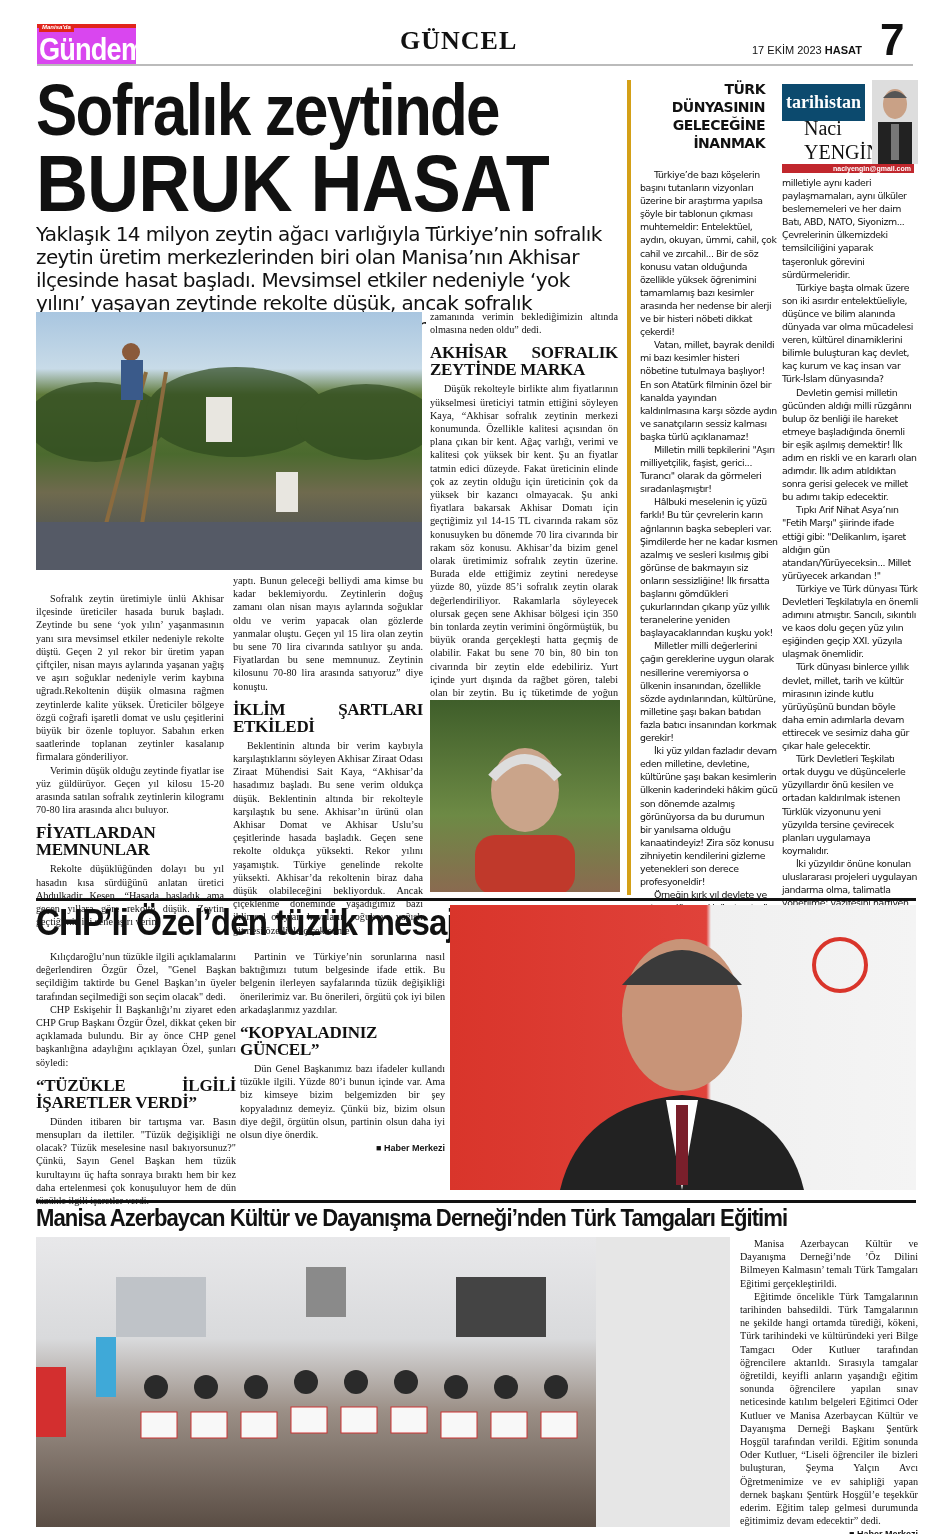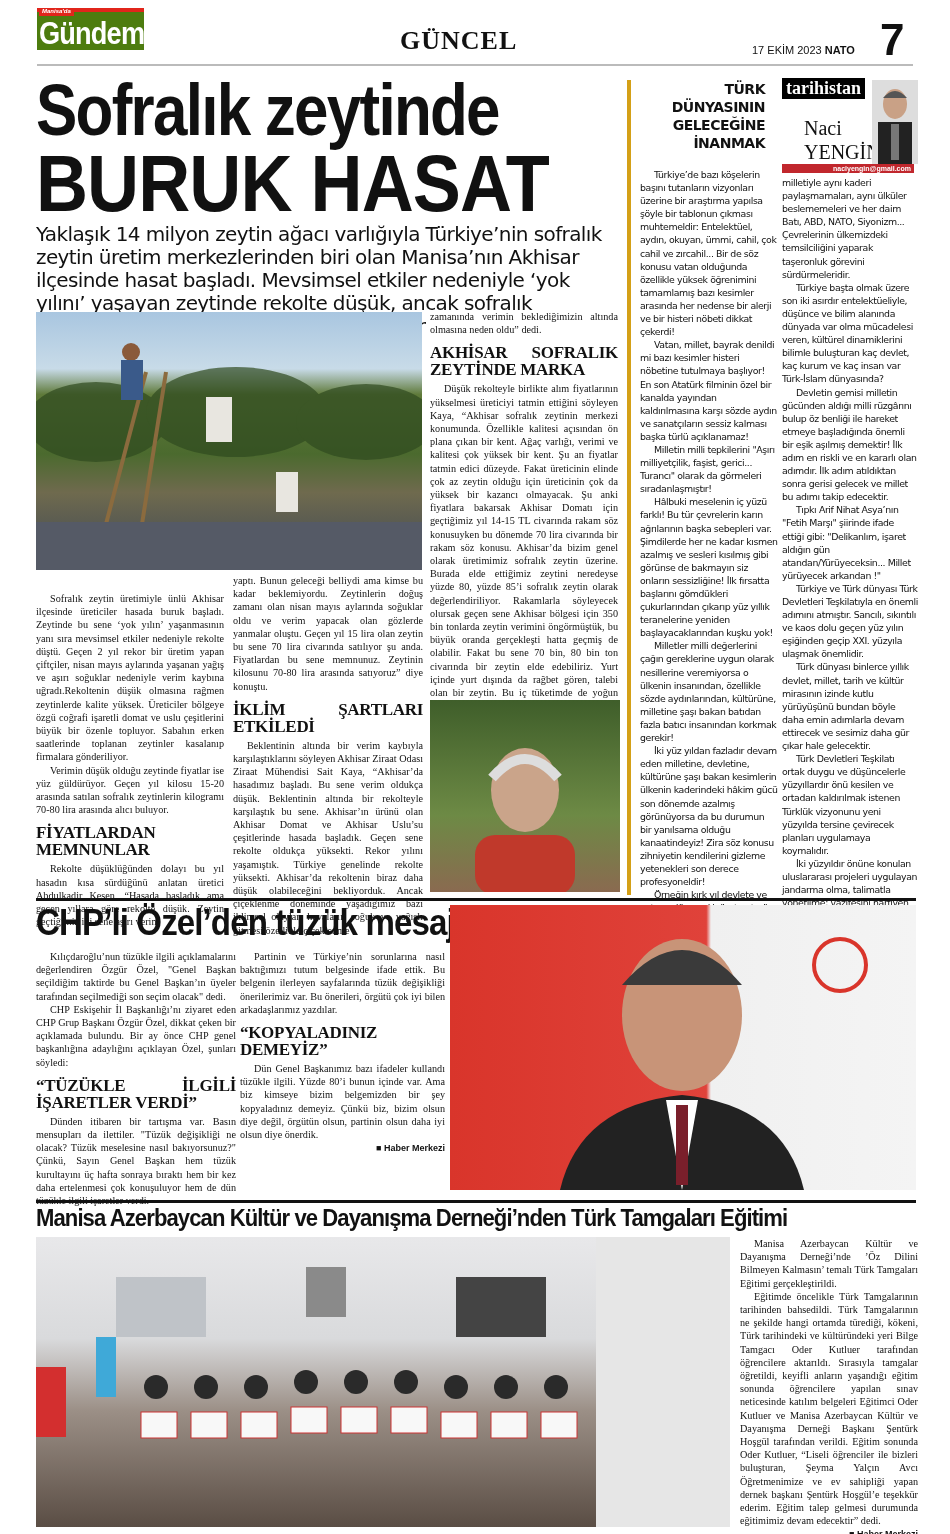--- a/index.html
+++ b/index.html
@@ -1,54 +1,54 @@
 <!DOCTYPE html>
 <html><head>
 <meta charset="utf-8">
 <style>
 *{box-sizing:border-box;margin:0;padding:0}
 body{width:950px;height:1534px;background:#fff;position:relative;overflow:hidden;font-family:"DejaVu Serif",serif;color:#111}
 .abs{position:absolute}
-.logo{left:37px;top:8px;width:107px;height:42px;background:#4d7c0f;border-top:4px solid #e1251b}
+.logo{left:37px;top:24px;width:99px;height:42px;background:#d946ef;border-top:4px solid #e1251b}
 .logo .tag{position:absolute;left:2px;top:-4px;height:8px;background:#e1251b;color:#fff;font:italic bold 6px "Liberation Sans",sans-serif;padding:0 3px}
 .logo .name{position:absolute;left:2px;top:4px;color:#fff;font:bold 32px/34px "Liberation Sans",sans-serif;letter-spacing:-1px;transform:scaleX(.85);transform-origin:left}
 .section{left:400px;top:26px;font:bold 26px "Liberation Serif",serif;letter-spacing:1px}
 .date{left:752px;top:44px;font:11px "Liberation Sans",sans-serif}
 .date b{font-weight:bold}
 .pagenum{left:880px;top:18px;font:bold 44px/44px "Liberation Sans",sans-serif}
 .toprule{left:37px;top:64px;width:876px;height:2px;background:#bbb}
 .hl1{left:36px;top:74px;font:bold 72px/72px "Liberation Sans",sans-serif;letter-spacing:-2px;transform:scaleX(.86);transform-origin:left}
 .hl2{left:36px;top:144px;font:bold 80px/80px "Liberation Sans",sans-serif;letter-spacing:-1px;transform:scaleX(.9);transform-origin:left}
 .spot{left:36px;top:223px;width:580px;font:20px/23px "DejaVu Sans",sans-serif;letter-spacing:-.6px}
 .photo{overflow:hidden}
 .col{font:10.2px/13.2px "Liberation Serif",serif;text-align:justify}
 .col p{text-indent:14px}
 .col h3{font:bold 17px/17px "Liberation Serif",serif;margin:8px 0 4px;letter-spacing:-.3px}
 .byline{font:bold 9px "Liberation Sans",sans-serif}
 .byline:before{content:"■ ";}
 .colmn{font:9.4px/13.1px "DejaVu Sans",sans-serif;letter-spacing:-.4px}
 .colmn p{text-indent:14px}
 .goldbar{left:627px;top:80px;width:4px;height:815px;background:#d4a017}
 .kicker{left:640px;top:80px;width:125px;text-align:right;font:bold 14px/18px "DejaVu Sans",sans-serif;letter-spacing:-.5px}
-.tarih{left:782px;top:78px;background:#000000;color:#fff;font:bold 18px "Liberation Serif",serif;padding:0 4px}
+.tarih{left:782px;top:84px;background:#0c4a6e;color:#fff;font:bold 18px "Liberation Serif",serif;padding:8px 4px}
 .author{left:804px;top:116px;text-align:left;font:20px/24px "Liberation Serif",serif}
 .email{left:782px;top:164px;width:132px;background:#c1272d;color:#fff;font:bold 7px "Liberation Sans",sans-serif;text-align:right;padding:1px 3px}
 .rule{height:3px;background:#111}
 .hl3{left:36px;top:903px;font:bold 36px/40px "Liberation Sans",sans-serif;letter-spacing:-1px;transform:scaleX(.92);transform-origin:left}
 .hl4{left:36px;top:1203px;font:bold 24px/30px "Liberation Sans",sans-serif;letter-spacing:-1px;transform:scaleX(.92);transform-origin:left}
 </style>
 </head>
 <body>
 
 <div class="abs logo">
   <span class="tag">Manisa'da</span>
   <span class="name">Gündem</span>
 </div>
 <div class="abs section">GÜNCEL</div>
-<div class="abs date"><span>17 EKİM 2023</span> <b>NATO</b></div>
+<div class="abs date"><span>17 EKİM 2023</span> <b>HASAT</b></div>
 <div class="abs pagenum">7</div>
 <div class="abs toprule"></div>
 
 <div class="abs hl1">Sofralık zeytinde</div>
 <div class="abs hl2">BURUK HASAT</div>
 <div class="abs spot">Yaklaşık 14 milyon zeytin ağacı varlığıyla Türkiye’nin sofralık zeytin üretim merkezlerinden biri olan Manisa’nın Akhisar ilçesinde hasat başladı. Mevsimsel etkiler nedeniyle ‘yok yılını’ yaşayan zeytinde rekolte düşük, ancak sofralık zeytinde fiyatlar üreticiyi memnun ediyor</div>
 
 <div class="abs photo" style="left:36px;top:312px;width:386px;height:258px;background:linear-gradient(180deg,#a9c6e0 0%,#c8dbe8 22%,#5f7a3a 32%,#4b6a2e 55%,#6f6a4e 70%,#3b4656 100%)">
   <svg width="386" height="258">
       <g fill="#2f4a1f" opacity=".7">
@@ -148,21 +148,21 @@
     </svg>
 </div>
 <div class="abs col" style="left:36px;top:950px;width:200px">
   <p>Kılıçdaroğlu’nun tüzükle ilgili açıklamalarını değerlendiren Özgür Özel, "Genel Başkan seçildiğim taktirde bu Genel Başkan’ın üyeler tarafından seçilmediği son seçim olacak" dedi.</p>
     <p>CHP Eskişehir İl Başkanlığı’nı ziyaret eden CHP Grup Başkanı Özgür Özel, dikkat çeken bir açıklamada bulundu. Bir ay önce CHP genel başkanlığına adaylığını açıklayan Özel, şunları söyledi:</p>
   <h3>“TÜZÜKLE İLGİLİ İŞARETLER VERDİ”</h3>
   <p>Dünden itibaren bir tartışma var. Basın mensupları da ilettiler. "Tüzük değişikliği ne olacak? Tüzük meselesine nasıl bakıyorsunuz?" Çünkü, Sayın Genel Başkan hem tüzük kurultayını üç hafta sonraya bıraktı hem bir kez daha ertelenmesi çok konuşuluyor hem de dün tüzükle ilgili işaretler verdi.</p>
 </div>
 <div class="abs col" style="left:240px;top:950px;width:205px">
   <p>Partinin ve Türkiye’nin sorunlarına nasıl baktığımızı tutum belgesinde ifade ettik. Bu belgenin ilerleyen sayfalarında tüzük değişikliği önerilerimiz var. Bu önerileri, örgütü çok iyi bilen arkadaşlarımız yazdılar.</p>
-  <h3>“KOPYALADINIZ DEMEYİZ”</h3>
+  <h3>“KOPYALADINIZ GÜNCEL”</h3>
   <p>Dün Genel Başkanımız bazı ifadeler kullandı tüzükle ilgili. Yüzde 80’i bunun içinde var. Ama biz kimseye bizim belgemizden bir şey kopyaladınız demeyiz. Çünkü biz, bizim olsun diye değil, örgütün olsun, partinin olsun daha iyi olsun diye önerdik.</p>
   <div style="text-align:right"><span class="byline">Haber Merkezi</span></div>
 </div>
 
 <div class="abs rule" style="left:36px;top:1200px;width:880px"></div>
 <div class="abs hl4">Manisa Azerbaycan Kültür ve Dayanışma Derneği’nden Türk Tamgaları Eğitimi</div>
 <div class="abs photo" style="left:36px;top:1237px;width:694px;height:290px;background:linear-gradient(180deg,#e8e8ea 0%,#d9dadc 35%,#9b8f86 60%,#5a4d44 100%)">
   <svg width="694" height="290">
       <rect x="80" y="40" width="90" height="60" fill="#bfc3c8"></rect>
       <rect x="270" y="30" width="40" height="50" fill="#8a8a8a"></rect>

